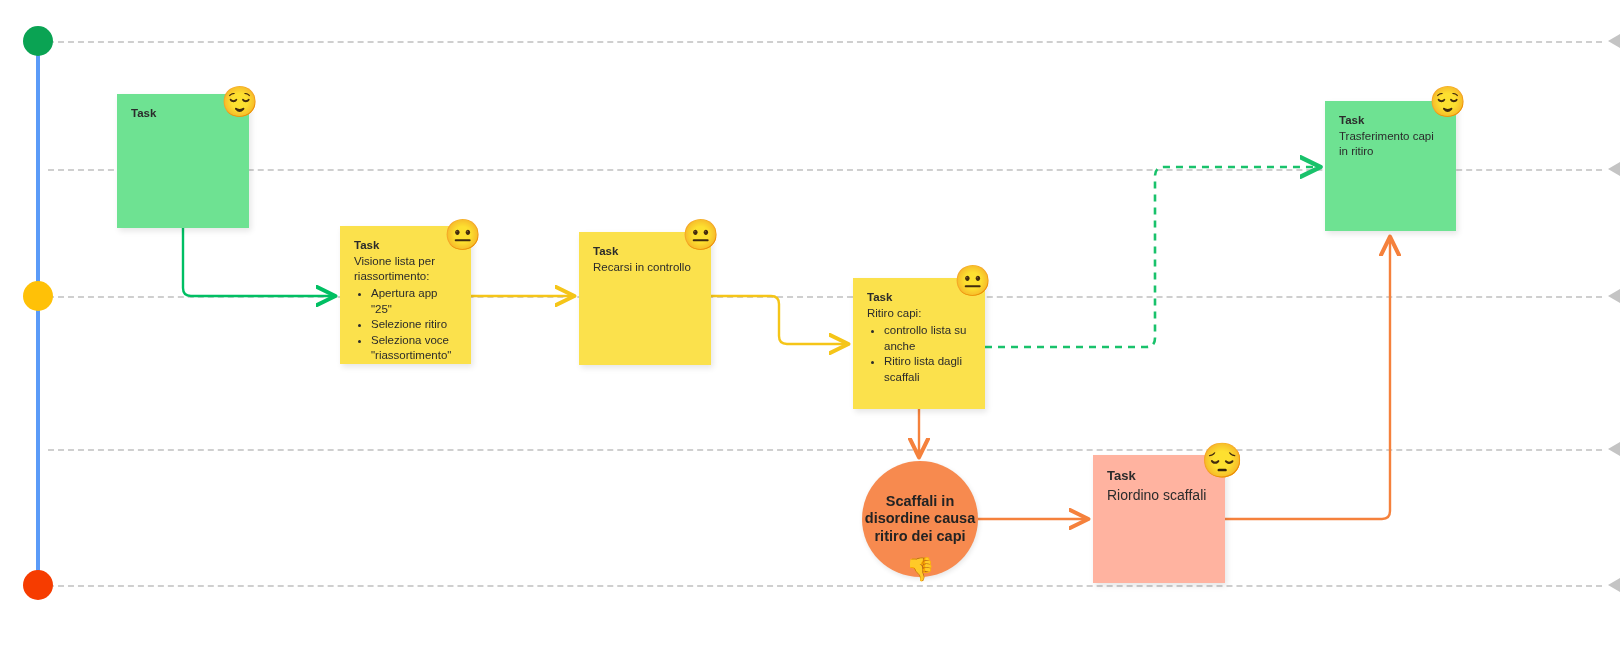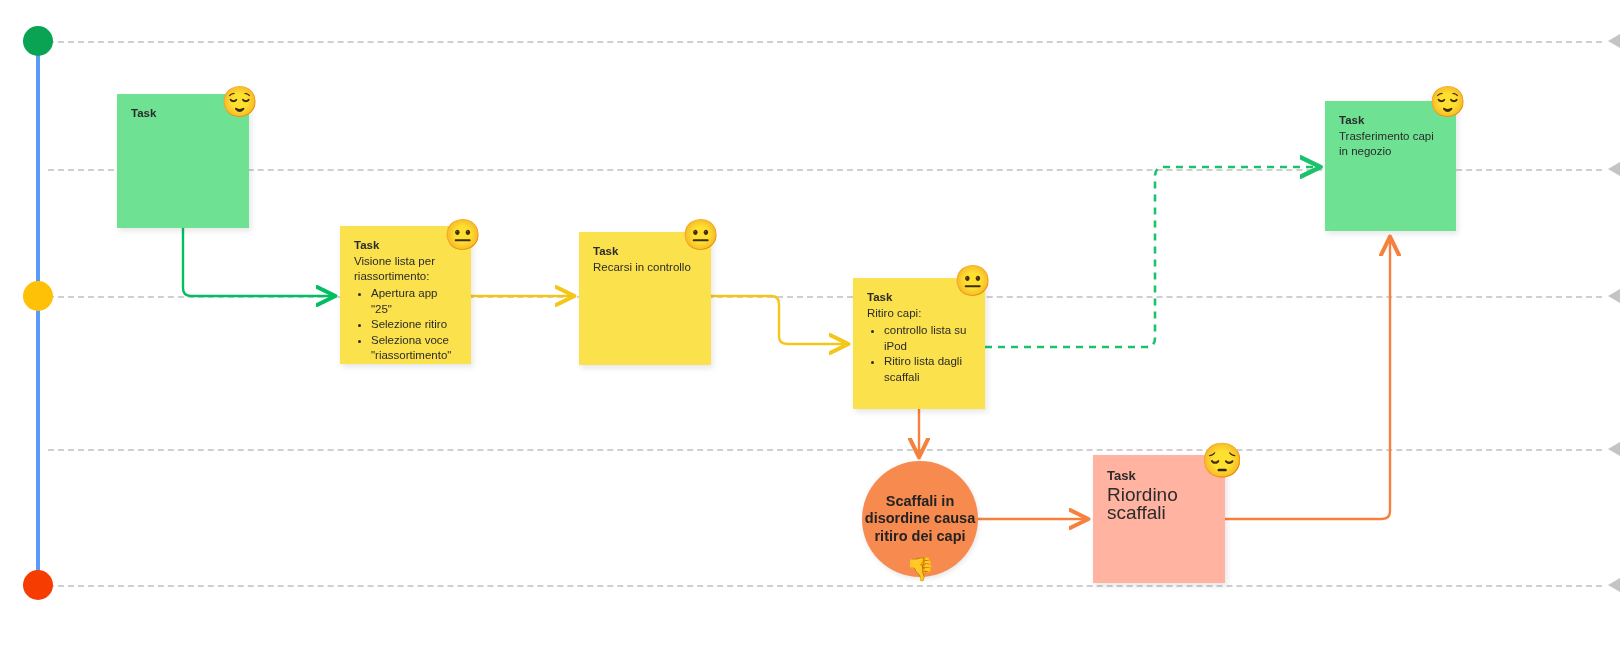--- a/index.html
+++ b/index.html
@@ -64,21 +64,21 @@
     font-size: 11.5px;
     line-height: 15px;
     margin: 0 0 1px 0;
   }
   .card .card-body {
     font-size: 11.5px;
     line-height: 15px;
     margin: 0;
   }
   .card.big .card-kind { font-size: 13px; line-height: 18px; }
-  .card.big .card-body { font-size: 19px; line-height: 18px; }
+  .card.big .card-body { font-size: 14px; line-height: 18px; }
   .card ul {
     margin: 2px 0 0 0;
     padding-left: 17px;
     font-size: 11.5px;
     line-height: 15.5px;
   }
   .card ul li { margin: 0; padding: 0; }
   
   .emoji {
     position: absolute;
@@ -191,33 +191,33 @@
       <div class="emoji emoji-sm" style="left: 444px; top: 218px;">😐</div>
       <div class="card" style="left: 579px; top: 232px; width: 132px; height: 133px; background: rgb(251, 225, 76);">
         <div class="card-kind">Task</div>
         <div class="card-body">Recarsi in controllo</div>
       </div>
       <div class="emoji emoji-sm" style="left: 682px; top: 218px;">😐</div>
       <div class="card" style="left: 853px; top: 278px; width: 132px; height: 131px; background: rgb(251, 225, 76);">
         <div class="card-kind">Task</div>
         <div class="card-body">Ritiro capi:</div>
         <ul>
-          <li>controllo lista su iPod</li>
+          <li>controllo lista su anche</li>
           <li>Ritiro lista dagli scaffali</li>
         </ul>
       </div>
       <div class="emoji emoji-sm" style="left: 954px; top: 264px;">😐</div>
       <div class="card big" style="left: 1093px; top: 455px; width: 132px; height: 128px; background: rgb(255, 179, 160);">
         <div class="card-kind">Task</div>
         <div class="card-body">Riordino scaffali</div>
       </div>
       <div class="emoji" style="left: 1201px; top: 441px;">😔</div>
       <div class="card" style="left: 1325px; top: 101px; width: 131px; height: 130px; background: rgb(110, 226, 146);">
         <div class="card-kind">Task</div>
-        <div class="card-body">Trasferimento capi in negozio</div>
+        <div class="card-body">Trasferimento capi in ritiro</div>
       </div>
       <div class="emoji emoji-sm" style="left: 1429px; top: 85px;">😌</div>
     </div>
 
   <div class="decision" id="decision-node" style="left: 862px; top: 461px; width: 116px; height: 116px; background: rgb(247, 138, 79);">
     <span>Scaffali in disordine causa ritiro dei capi</span>
   </div>
 
   <div class="cursor" id="cursor" style="left: 906px; top: 556px; color: rgb(59, 130, 246);">
     <span>👎</span>

